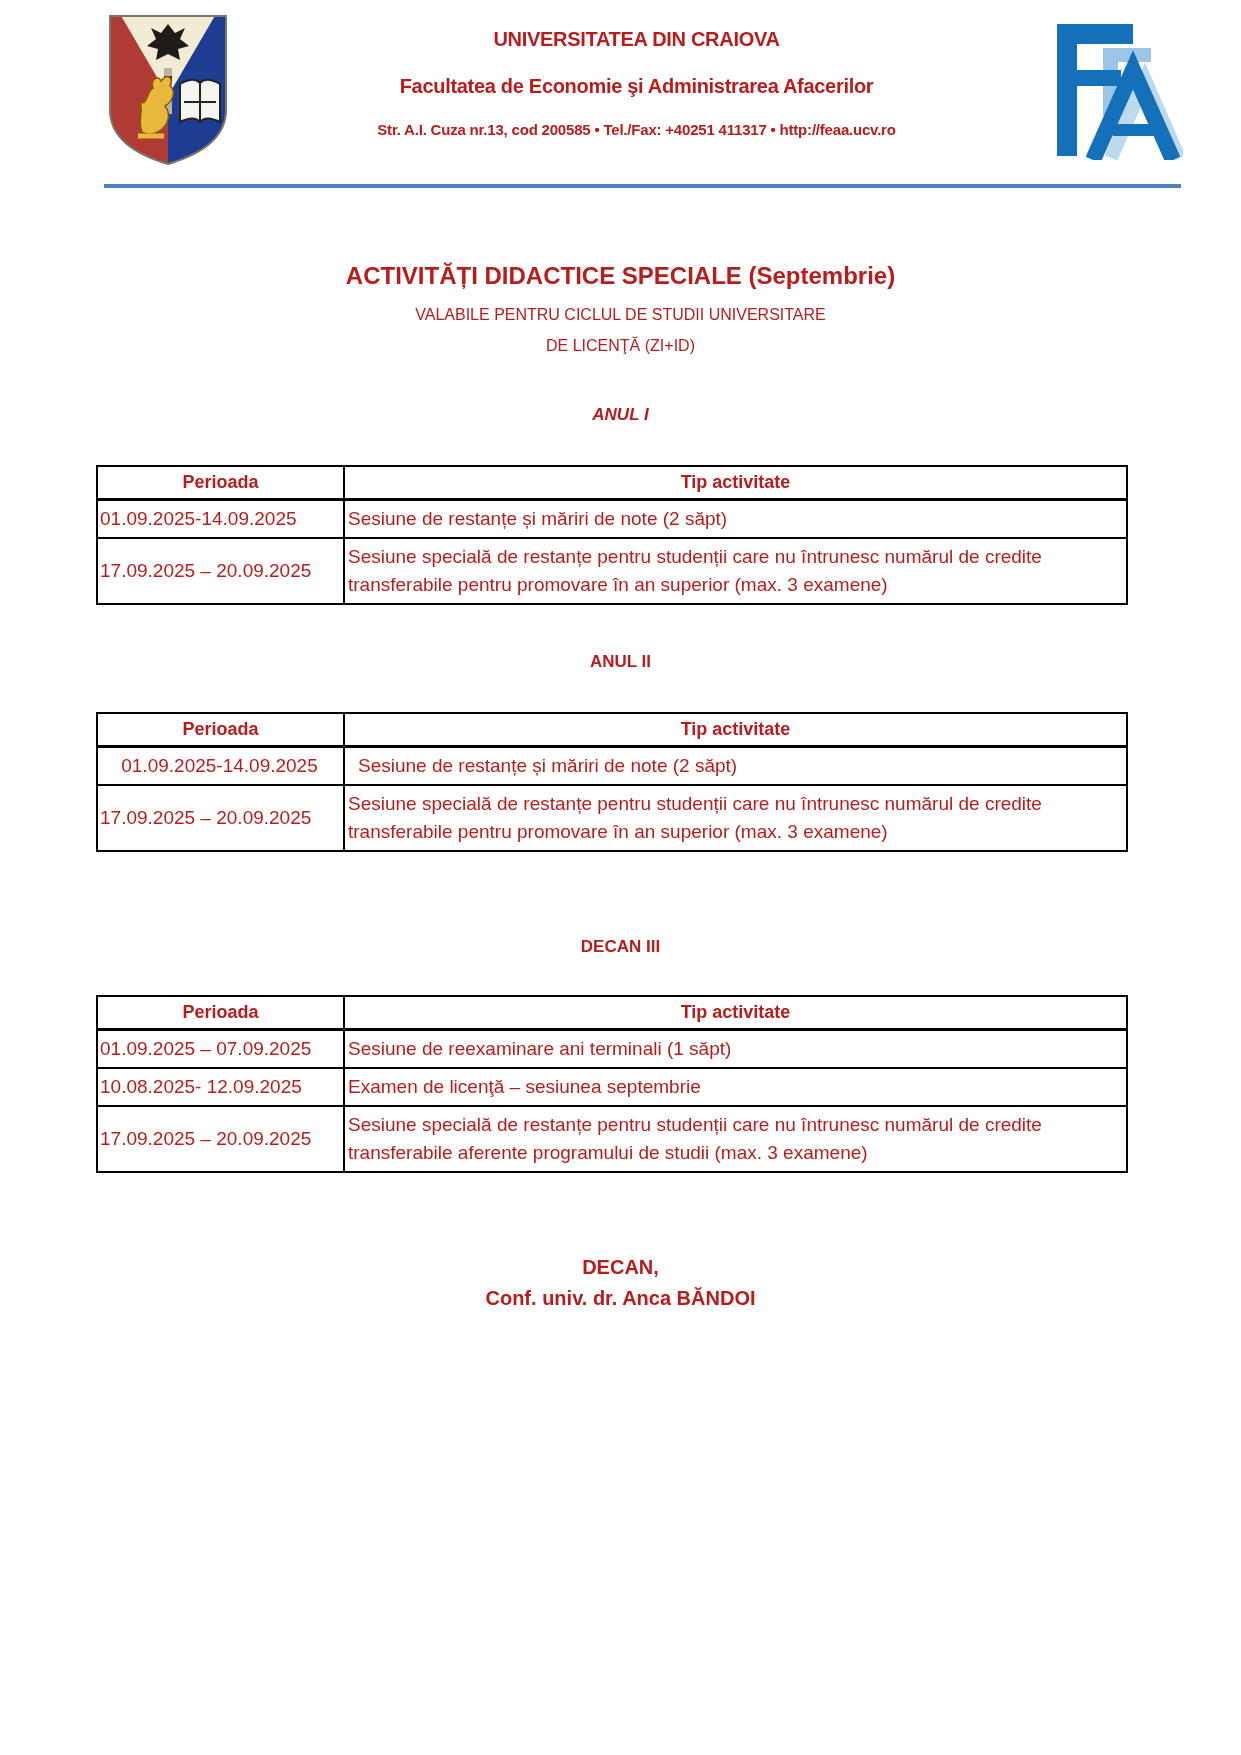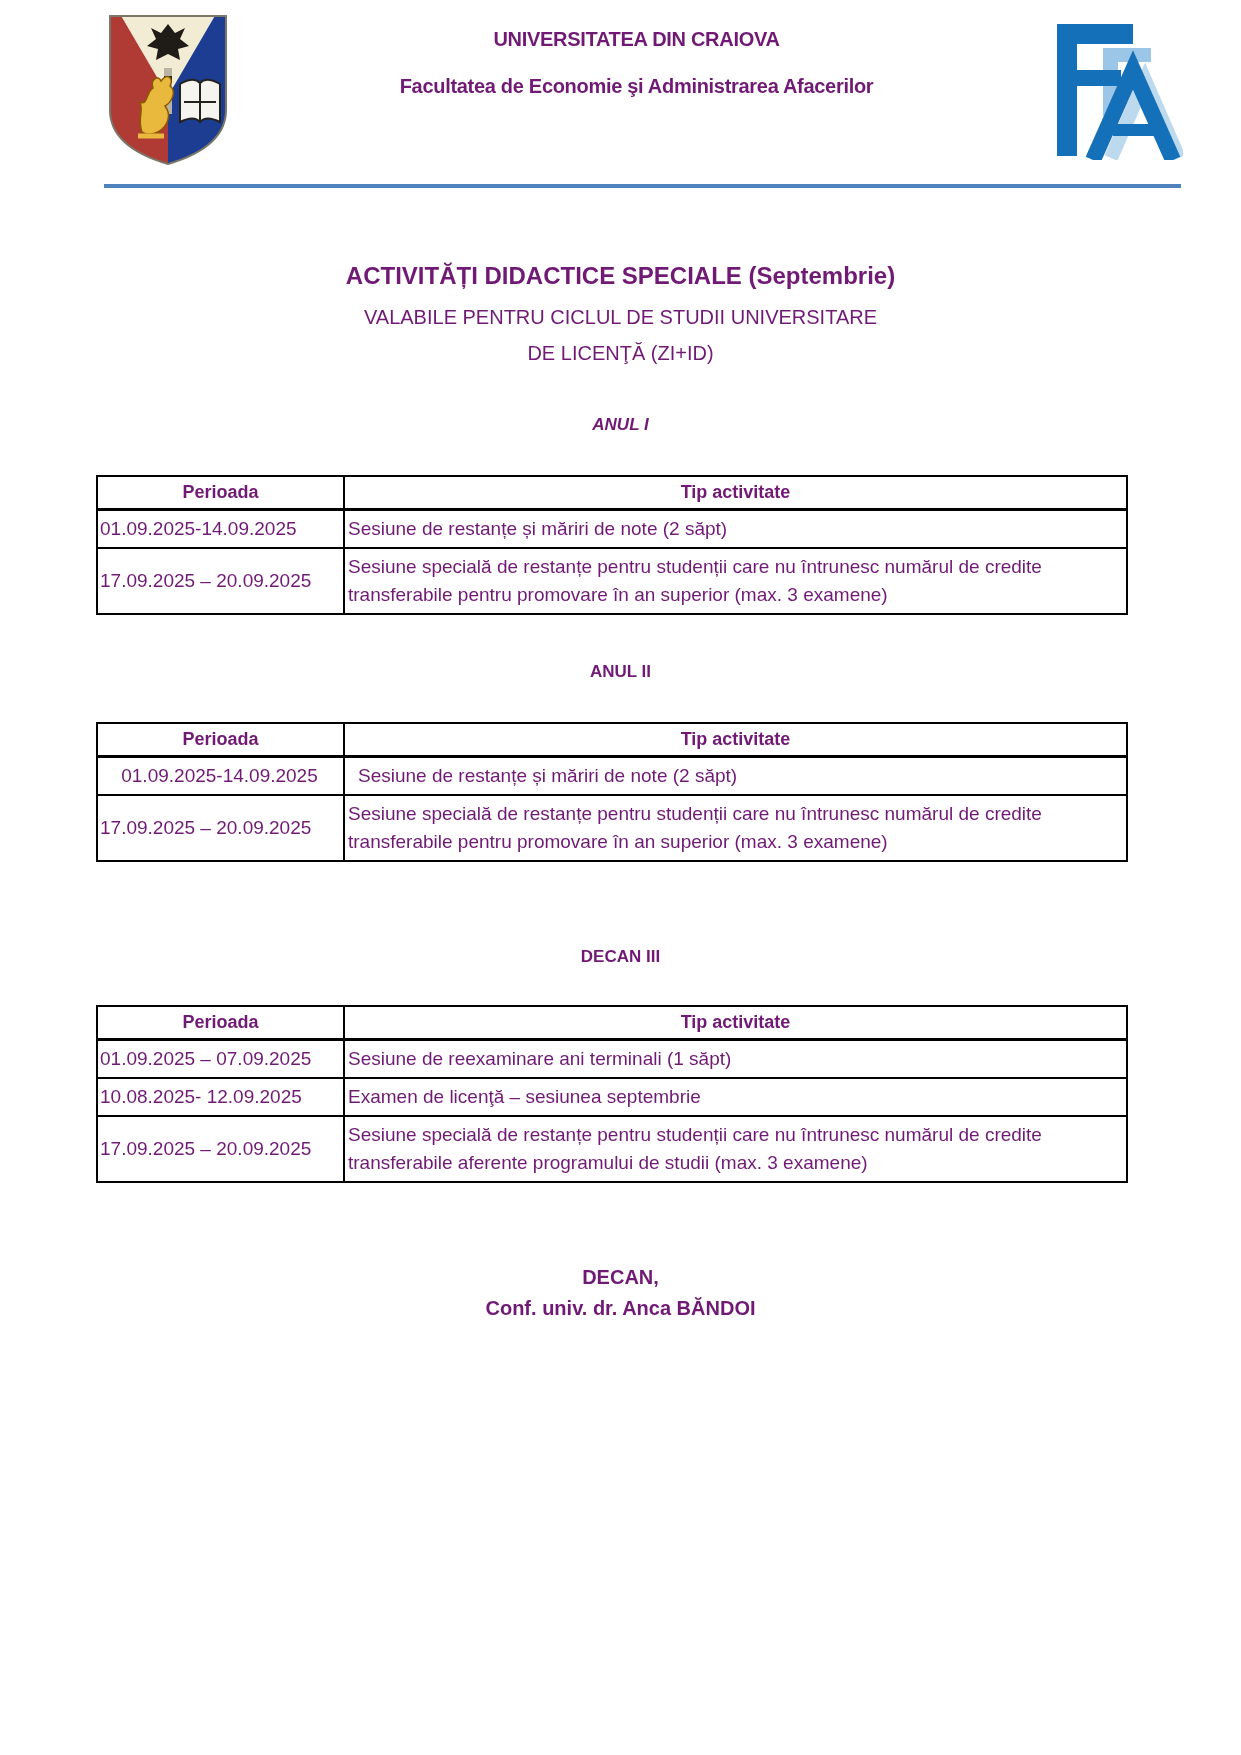--- a/index.html
+++ b/index.html
@@ -2,41 +2,41 @@
 <html><head>
 <meta charset="utf-8">
 <style>
   * { margin:0; padding:0; box-sizing:border-box; }
   html,body { background:#ffffff; }
   .page {
     position:relative;
     width:1241px; height:1755px;
     background:#ffffff;
     font-family:"Liberation Sans", sans-serif;
-    color:#701a75;
+    color:#b91c1c;
     overflow:hidden;
   }
   
   .letterhead {
     display:flex; align-items:flex-start;
     padding:14px 58px 0 104px;
     height:166px;
   }
   .crest-box { width:128px; height:152px; flex:0 0 auto; }
   .head-text { flex:1 1 auto; text-align:center; padding-top:14px; }
   .univ-name { font-size:20px; font-weight:bold; letter-spacing:-0.3px; }
   .fac-name  { margin-top:24px; font-size:20px; font-weight:bold; letter-spacing:-0.3px; }
   .addr-line { margin-top:23px; font-size:15px; font-weight:bold; letter-spacing:-0.2px; }
   .feaa-box { width:142px; height:142px; flex:0 0 auto; margin-top:4px; }
 
   .divider { height:4px; background:#4f81bd; margin:18px 60px 0 104px; }
 
   
   .doc-title { margin-top:74px; text-align:center; font-size:24px; font-weight:bold; }
-  .doc-sub   { text-align:center; font-size:20px; }
+  .doc-sub   { text-align:center; font-size:16px; }
   .sub1 { margin-top:16px; }
   .sub2 { margin-top:13px; }
 
   .anul { text-align:center; font-size:17px; font-weight:bold; }
   .anul-1 { margin-top:50px;font-style:italic; }
   .anul-2 { margin-top:47px; }
   .anul-3 { margin-top:85px; }
 
   
   table.sched {
@@ -95,20 +95,21 @@
           <path d="M76,70 Q90,62 96,69 Q102,62 116,70 L116,108 Q102,101 96,108 Q90,101 76,108 Z" fill="#f6f4ee" stroke="#23221e" stroke-width="2"></path>
           <path d="M96,69 V108 M80,88 H112" stroke="#23221e" stroke-width="2"></path>
         </g>
         <path d="M6,2 H122 V96 C122,124 98,140 64,150 C30,140 6,124 6,96 Z" fill="none" stroke="#7a7668" stroke-width="2"></path>
       </svg>
     </div>
 
     <div class="head-text">
       <div class="univ-name">UNIVERSITATEA DIN CRAIOVA</div>
       <div class="fac-name">Facultatea de Economie şi Administrarea Afacerilor</div>
+      <div class="addr-line">Str. A.I. Cuza nr.13, cod 200585 • Tel./Fax: +40251 411317 • http://feaa.ucv.ro</div>
     </div>
 
     <div class="feaa-box">
       <svg width="142" height="142" viewBox="0 0 142 142">
 
         <g fill="#9cc6e8">
           <rect x="62" y="30" width="15" height="68"></rect>
           <rect x="62" y="30" width="48" height="14"></rect>
           <rect x="62" y="60" width="40" height="12"></rect>
         </g>

